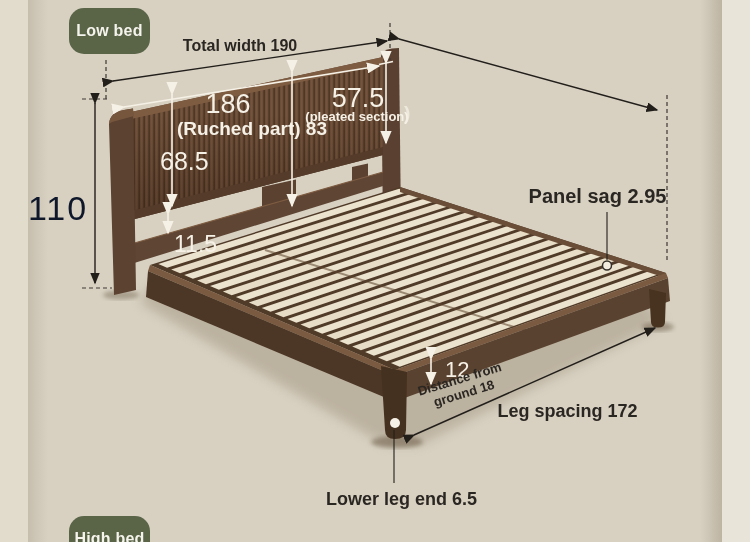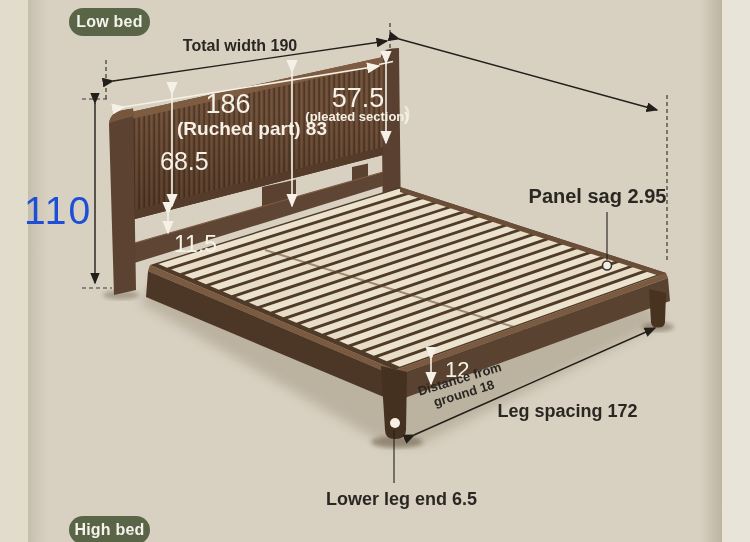--- a/index.html
+++ b/index.html
@@ -6,30 +6,30 @@
   .stage{
     position:relative;width:750px;height:542px;overflow:hidden;
     background:#d8d1c2;
     font-family:"Liberation Sans",sans-serif;
   }
   .stage svg{position:absolute;left:0;top:0;}
   .label{position:absolute;color:#2a2622;font-weight:bold;line-height:1.1;white-space:nowrap;}
   .label.center{text-align:center;}
   .white{color:#f6f1e6;}
   .badge{
-    position:absolute;width:81px;height:28px;border-radius:15px;
+    position:absolute;width:81px;height:46px;border-radius:15px;
     background:#5a6548;color:#f4f3ec;font-weight:bold;font-size:16px;
     display:flex;align-items:center;justify-content:center;letter-spacing:.2px;
   }
   #badge-low{left:69px;top:8px;}
   #badge-high{left:69px;top:516px;}
   #lbl-total-width{left:160px;top:37px;width:160px;font-size:16px;}
   #lbl-total-depth{left:483px;top:37px;width:160px;font-size:16px;}
   #lbl-total-height{left:8px;top:171px;width:92px;font-size:17px;}
-  #lbl-110{left:12px;top:190px;width:92px;font-size:39px;font-weight:400;color:#1d4ed8;letter-spacing:2px;}
+  #lbl-110{left:12px;top:190px;width:92px;font-size:34px;font-weight:400;color:#0f172a;letter-spacing:2px;}
   #lbl-186{left:176px;top:90px;width:104px;font-size:27px;font-weight:400;}
   #lbl-ruched{left:140px;top:119px;width:224px;font-size:19px;}
   #lbl-685{left:160px;top:132px;font-size:25px;font-weight:400;margin-top:16px;}
   #lbl-575{left:308px;top:84px;width:100px;font-size:27px;font-weight:400;}
   #lbl-pleated{left:296px;top:110px;width:122px;font-size:13px;}
   #lbl-paren{left:404px;top:103px;font-size:19px;opacity:.75;}
   #lbl-115{left:174px;top:208px;font-size:23px;font-weight:400;margin-top:24px;}
   #lbl-panel-sag{left:520px;top:185px;width:155px;font-size:20px;}
   #lbl-12{left:445px;top:358px;font-size:22px;font-weight:400;}
   #lbl-distance{left:408px;top:372px;width:108px;font-size:13px;transform:rotate(-17deg);line-height:1.15;}

